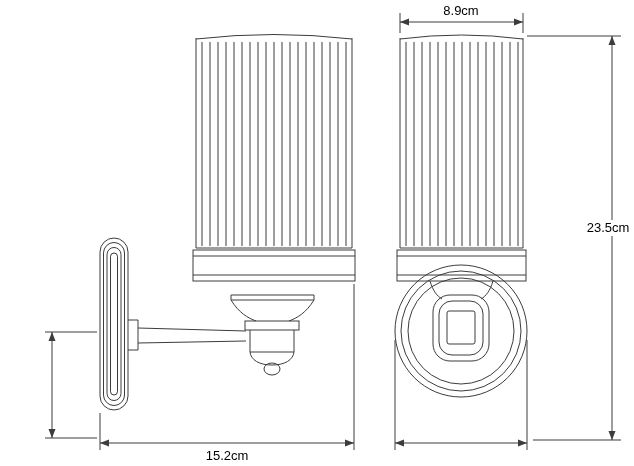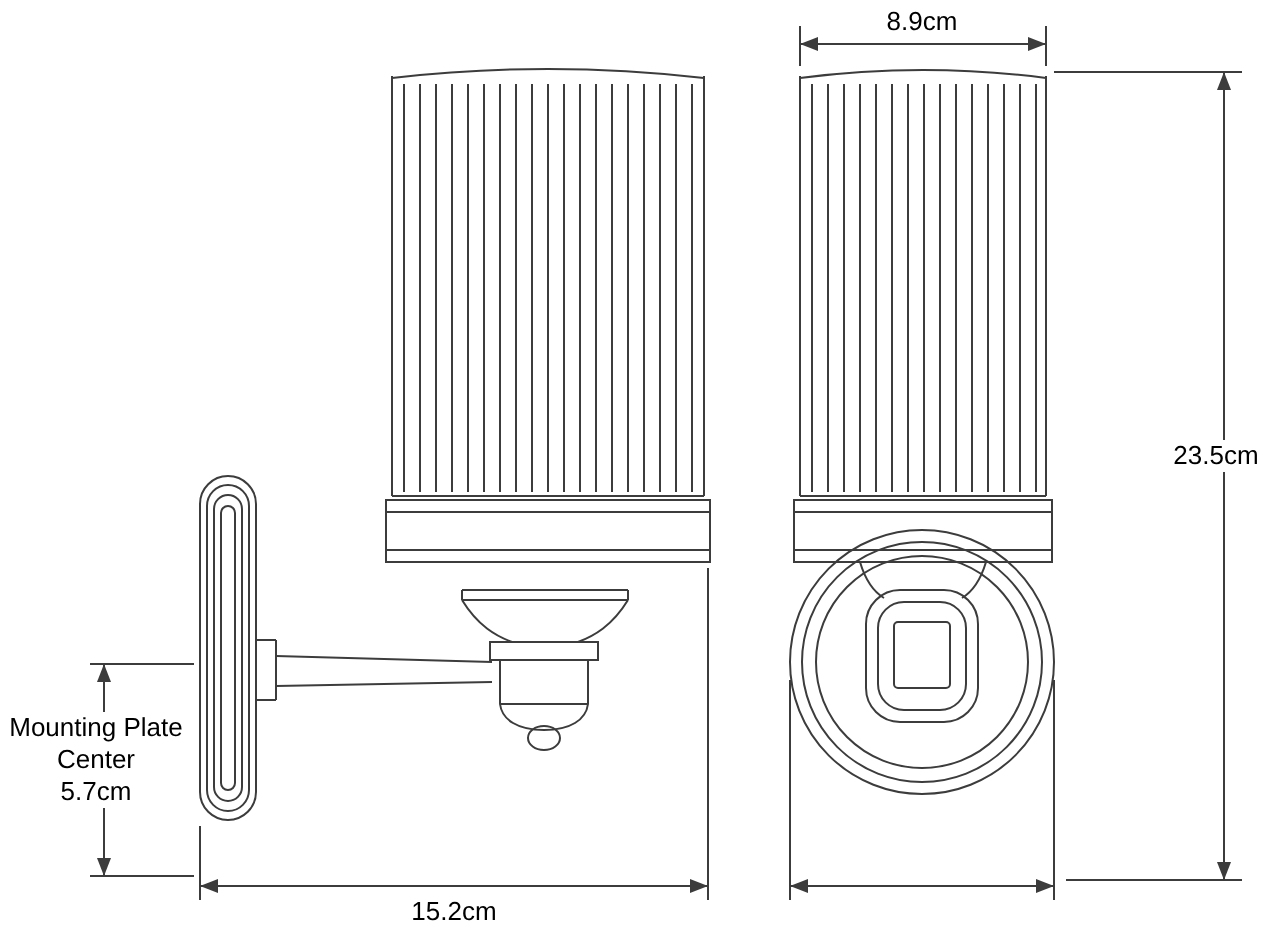--- a/index.html
+++ b/index.html
@@ -171,20 +171,16 @@
       <line x1="395" y1="443" x2="527" y2="443"></line>
       <polygon class="arr" points="395,443 404,439.5 404,446.5"></polygon>
       <polygon class="arr" points="527,443 518,439.5 518,446.5"></polygon>
     </g>
   </svg>
 
   <div class="lbl" style="left:421px;top:3px;width:80px;">8.9cm</div>
 
   <div class="lbl bg" style="left:578px;top:220px;width:60px;">23.5cm</div>
 
-  <div class="lbl wrap bg" style="left:2px;top:356px;width:92px;">
-    <span style="display:block;">Mounting Plate Center</span>
-    <span style="display:block;">5.7cm</span>
-  </div>
 
   <div class="lbl" style="left:187px;top:448px;width:80px;">15.2cm</div>
 
 </div>
 
 </body></html>

